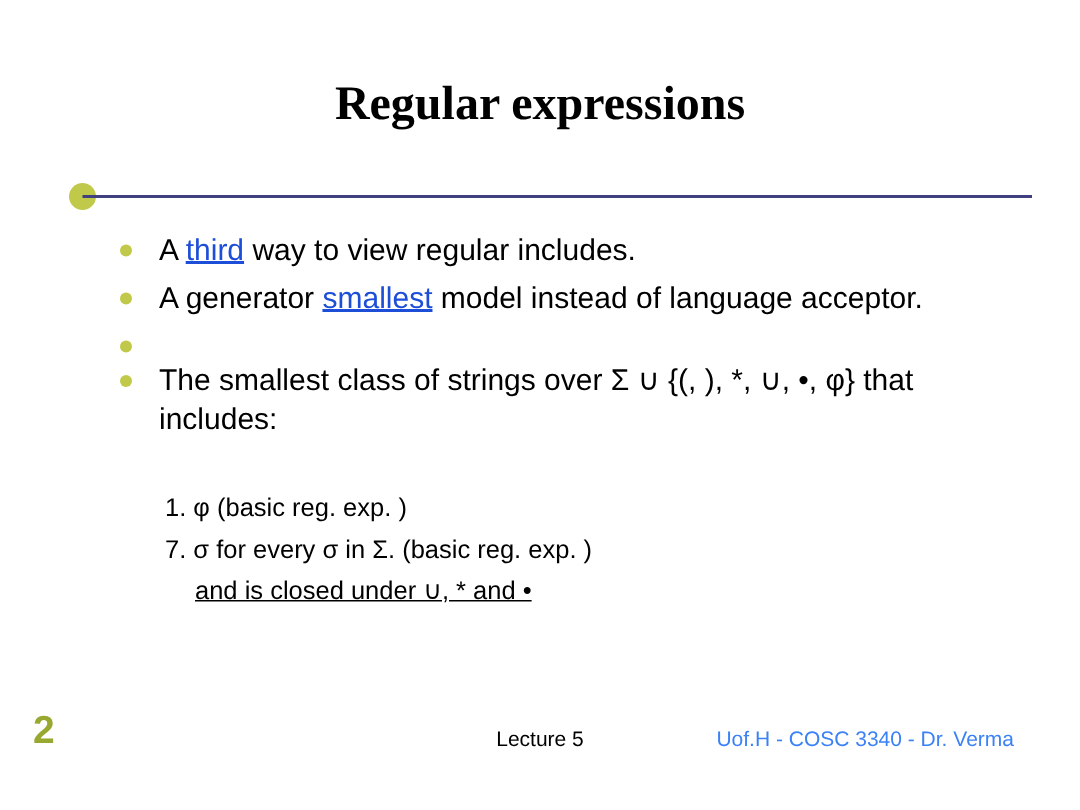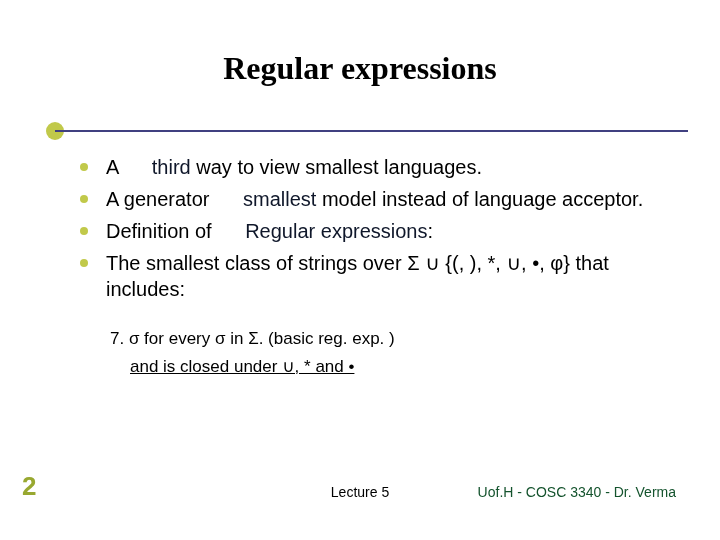--- a/index.html
+++ b/index.html
@@ -60,22 +60,22 @@
     margin-top: 9px;
     margin-right: 18px;
     flex-shrink: 0;
   }
   .bullet-text {
     font-size: 20px;
     color: #000;
     line-height: 1.3;
   }
   .highlight {
-    color: #0f172a;
-    margin-left: 28px;
+    text-decoration: underline;
+    color: #1d4ed8;
   }
   .sub-items {
     position: absolute;
     top: 326px;
     left: 110px;
     right: 40px;
   }
   .sub-item {
     font-size: 17px;
     color: #000;
@@ -101,52 +101,52 @@
     right: 0;
     text-align: center;
     font-size: 14px;
     color: #000;
   }
   .footer-right {
     position: absolute;
     bottom: 40px;
     right: 44px;
     font-size: 14px;
-    color: #14532d;
+    color: #3b82f6;
   }
 </style>
 </head>
 <body>
 
 <div class="title-area">
   <div class="title">Regular expressions</div>
 </div>
 
 <div class="accent-dot"></div>
 <div class="rule"></div>
 
 <div class="bullets">
   <div class="bullet-row">
     <div class="bullet-dot"></div>
-    <div class="bullet-text"><span>A </span><span class="highlight">third</span><span> way to view smallest languages.</span></div>
+    <div class="bullet-text"><span>A </span><span class="highlight">third</span><span> way to view regular includes.</span></div>
   </div>
   <div class="bullet-row">
     <div class="bullet-dot"></div>
     <div class="bullet-text"><span>A generator </span><span class="highlight">smallest</span><span> model instead of language acceptor.</span></div>
   </div>
   <div class="bullet-row">
     <div class="bullet-dot"></div>
-    <div class="bullet-text"><span>Definition of </span><span class="highlight">Regular expressions</span><span>:</span></div>
   </div>
   <div class="bullet-row">
     <div class="bullet-dot"></div>
     <div class="bullet-text"><span>The smallest class of strings over Σ ∪ {(, ), *, ∪, •, φ} that includes:</span></div>
   </div>
 </div>
 
 <div class="sub-items">
+  <div class="sub-item">1. φ (basic reg. exp. )</div>
   <div class="sub-item">7. σ for every σ in Σ. (basic reg. exp. )</div>
   <div class="sub-item sub-indent">and is closed under ∪, * and •</div>
 </div>
 
 <div class="page-num">2</div>
 <div class="footer-center">Lecture 5</div>
 <div class="footer-right">Uof.H - COSC 3340 - Dr. Verma</div>
 
 </body></html>

